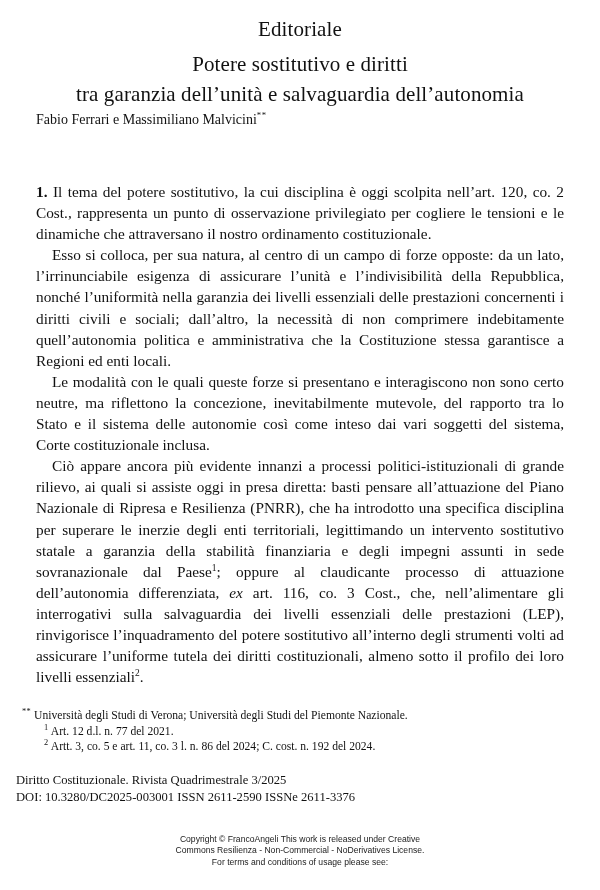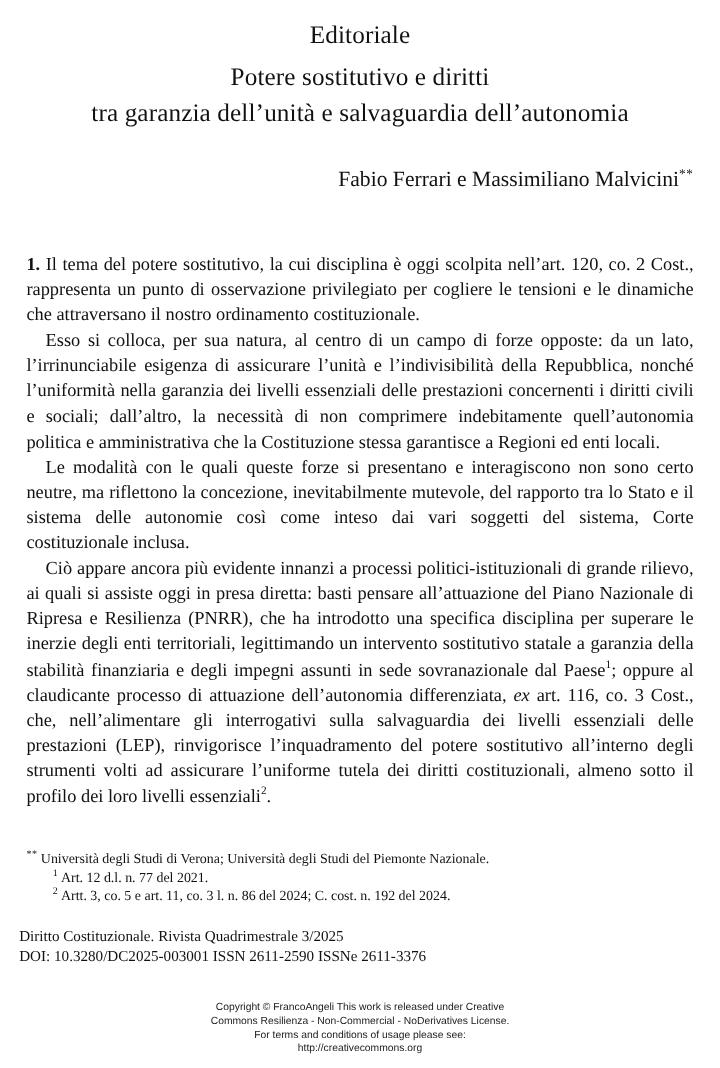--- a/index.html
+++ b/index.html
@@ -13,21 +13,21 @@
     font-family: "Liberation Serif", "DejaVu Serif", serif;
     color: #111111;
     overflow: hidden;
     position: relative;
   }
 
   .page {
     width: 600px;
     height: 801px;
     box-sizing: border-box;
-    padding: 0 22px;
+    padding: 0 36px;
     position: relative;
   }
 
   
   .title-block {
     text-align: center;
     padding-top: 14px;
   }
   .kicker {
     font-size: 21px;
@@ -39,24 +39,23 @@
     line-height: 30px;
     letter-spacing: 0.1px;
     margin-top: 5px;
   }
   .article-title .tl {
     display: block;
     white-space: nowrap;
   }
 
   .authors {
-    text-align: right;
-    font-size: 18px;
+    text-align: left;
+    font-size: 14px;
     line-height: 22px;
-    margin-top: 29px;
   }
   .authors sup {
     font-size: 0.62em;
     vertical-align: super;
     line-height: 0;
     letter-spacing: 0.5px;
   }
 
   
   .body-text {
@@ -173,16 +172,15 @@
 
   <div class="journal-info">
     <div>Diritto Costituzionale. Rivista Quadrimestrale 3/2025</div>
     <div>DOI: 10.3280/DC2025-003001 ISSN 2611-2590 ISSNe 2611-3376</div>
   </div>
 
   <div class="copyright">
     <div>Copyright © FrancoAngeli This work is released under Creative</div>
     <div>Commons Resilienza - Non-Commercial - NoDerivatives License.</div>
     <div>For terms and conditions of usage please see:</div>
-    <div>http://creativecommons.org</div>
   </div>
 
 </div>
 
 </body></html>

